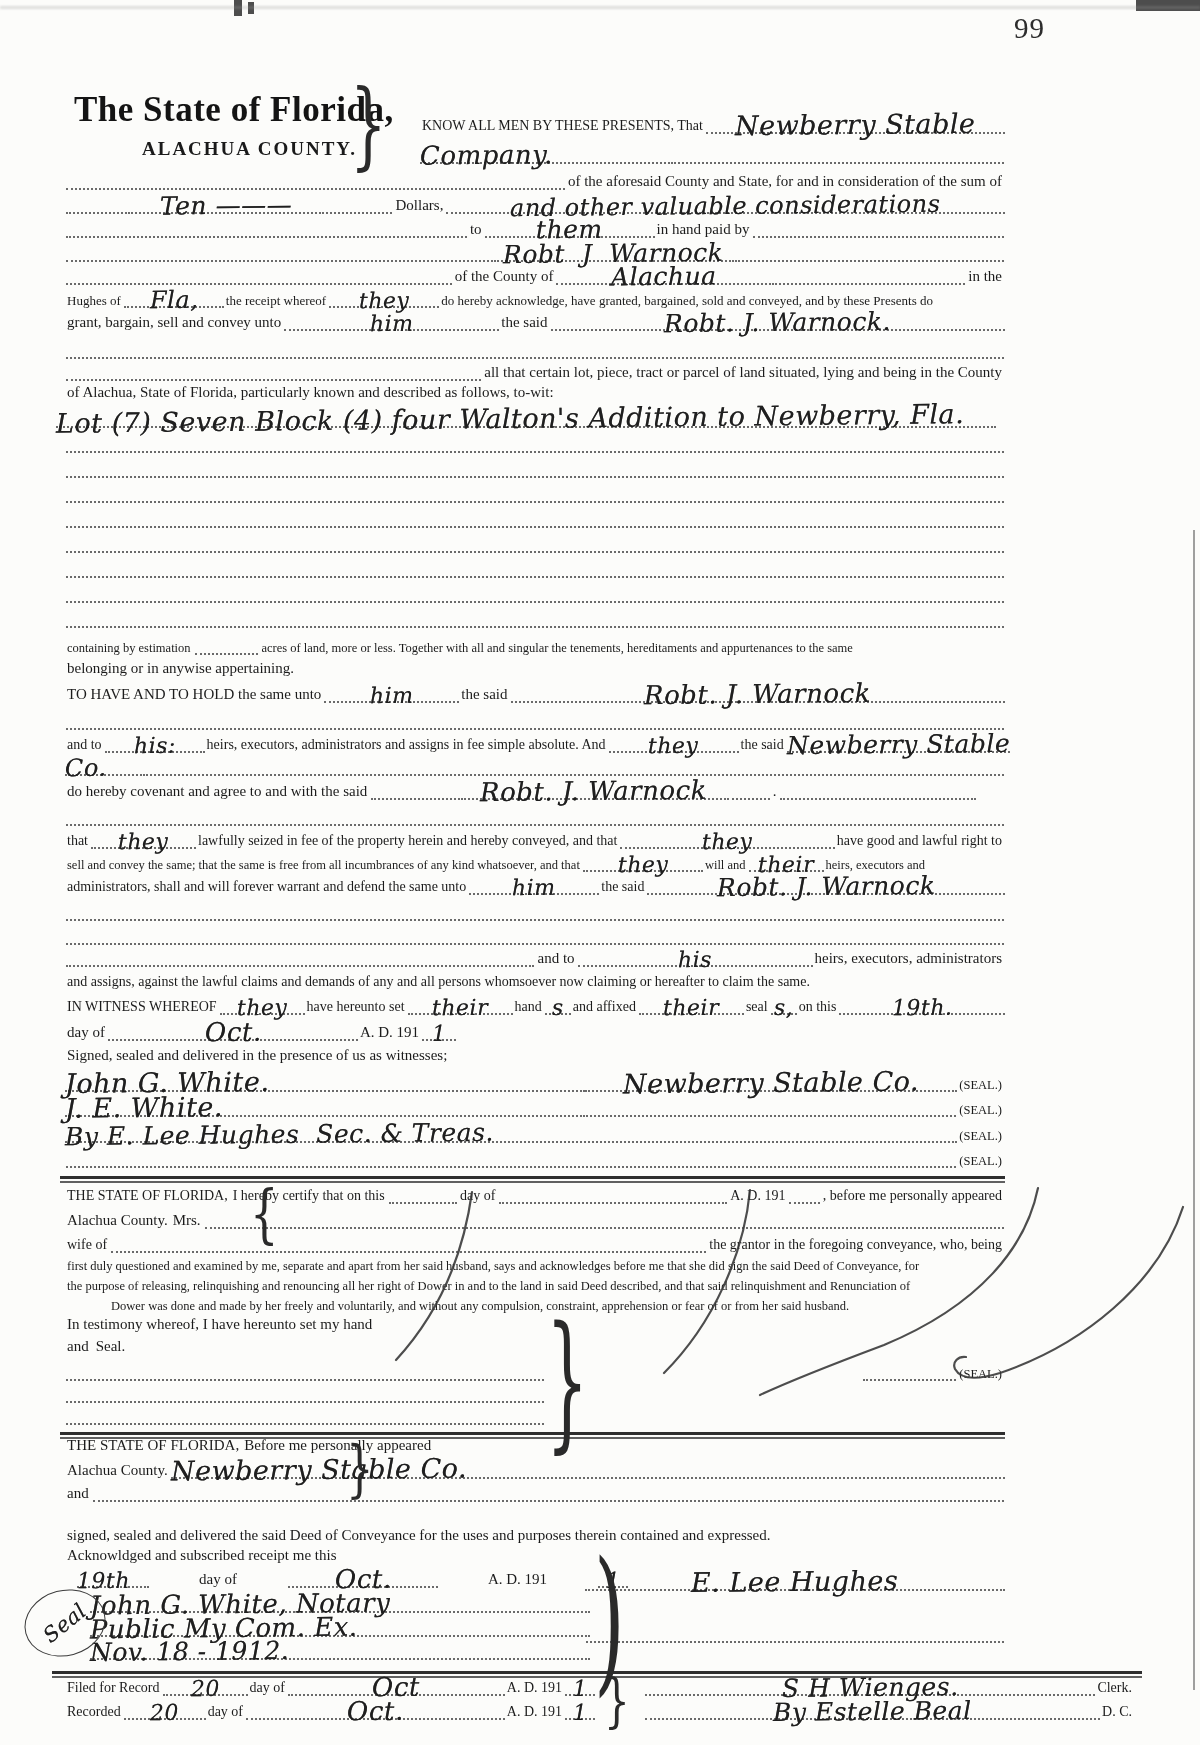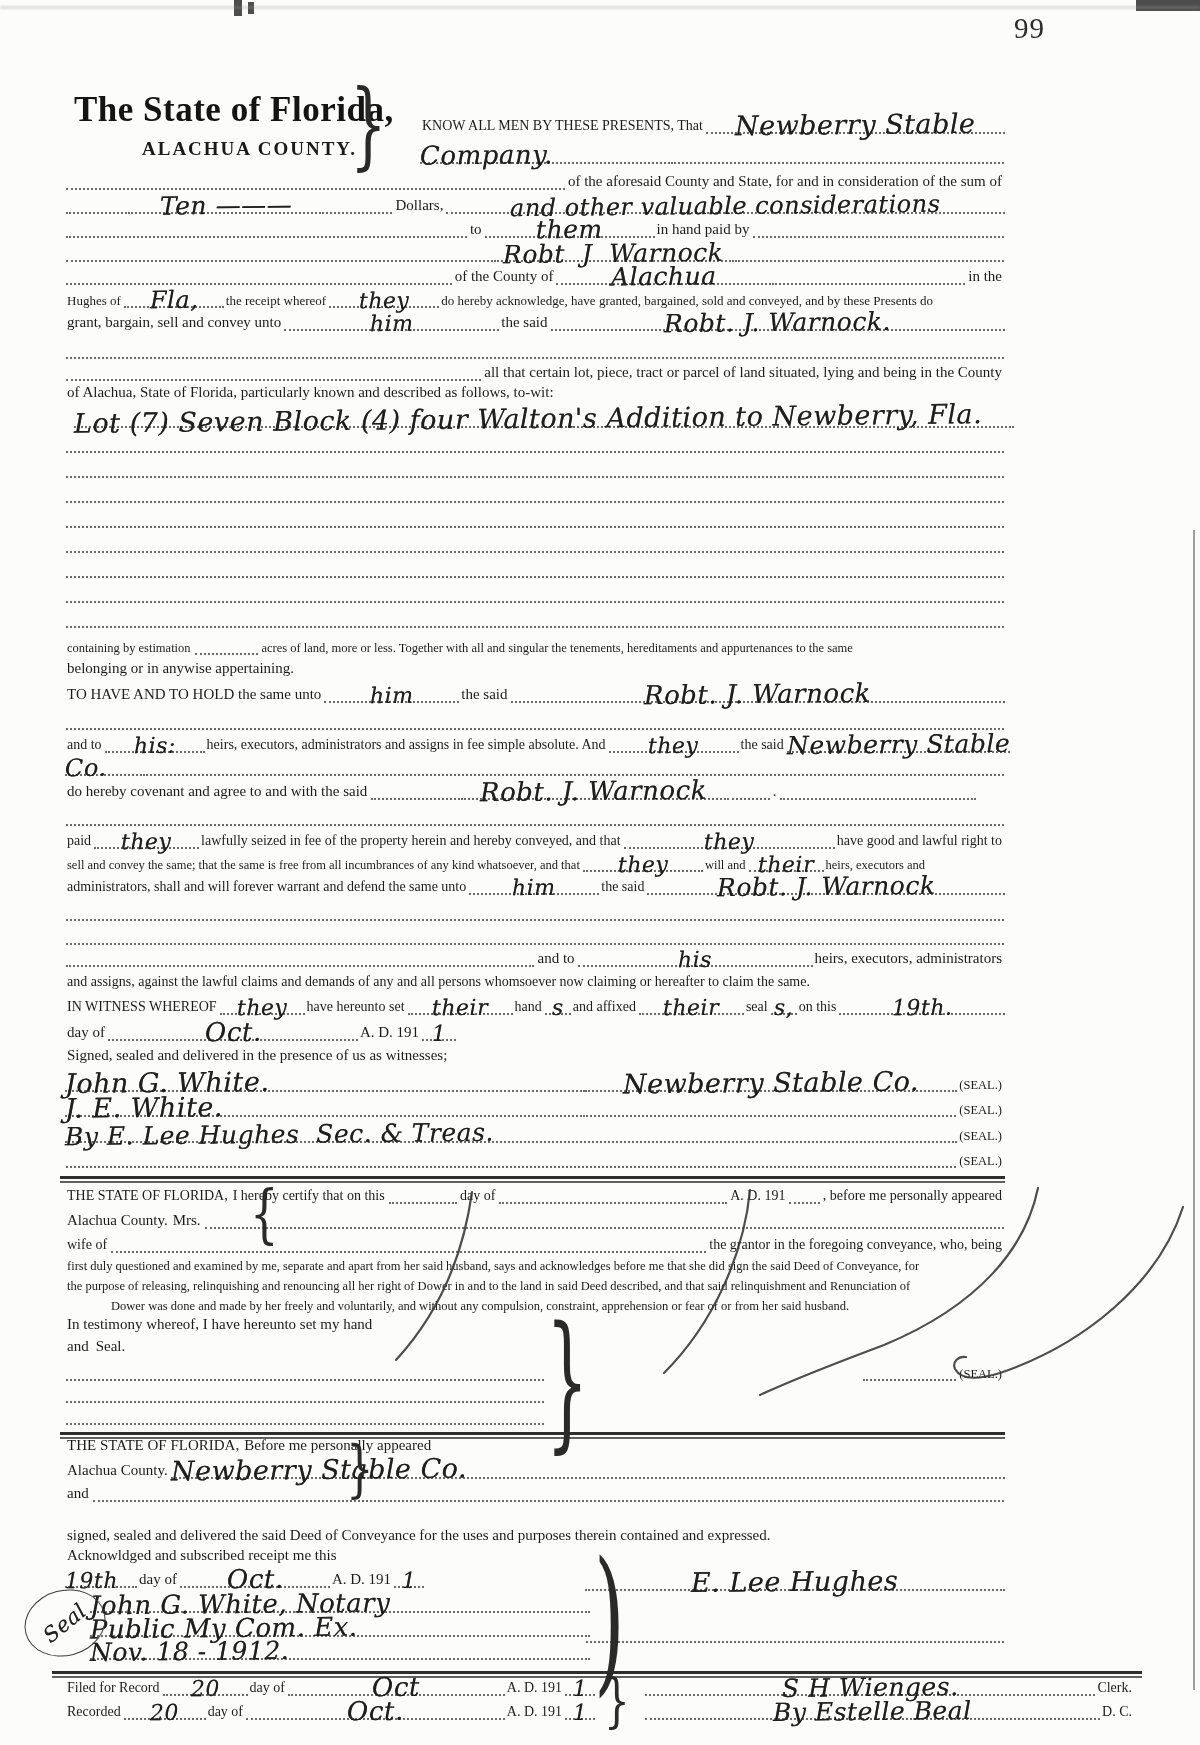--- a/index.html
+++ b/index.html
@@ -138,21 +138,21 @@
       <span class="fill" style="flex-grow: 1;"></span>
     </div>
     <div class="row" style="top: 357px; left: 65px; width: 940px;">
       <span class="fill" style="flex-grow: 1;"></span>
       <span class="pt">all that certain lot, piece, tract or parcel of land situated, lying and being in the County</span>
     </div>
     <div class="row" style="top: 377px; left: 65px; width: 940px;">
       <span class="pt">of Alachua, State of Florida, particularly known and described as follows, to-wit:</span>
       <span class="sp"></span>
     </div>
-    <div class="row" style="top: 404px; left: 74px; width: 940px;">
+    <div class="row" style="top: 404px; left: 56px; width: 940px;">
       <span class="sp" style="width: 22px; flex-grow: 0;"></span>
       <span class="hwslot" style="justify-content: flex-start; flex-grow: 1;">
         <span class="hw" style="font-size: 27px;">Lot (7) Seven Block (4) four Walton's Addition to Newberry, Fla.</span>
       </span>
     </div>
     <div class="row" style="top: 429px; left: 65px; width: 940px;">
       <span class="fill" style="flex-grow: 1;"></span>
     </div>
     <div class="row" style="top: 454px; left: 65px; width: 940px;">
       <span class="fill" style="flex-grow: 1;"></span>
@@ -225,21 +225,21 @@
         <span class="hw" style="font-size: 26px;">Robt. J. Warnock</span>
       </span>
       <span class="fill" style="flex-grow: 0.12;"></span>
       <span class="pt">.</span>
       <span class="fill" style="flex-grow: 0.55;"></span>
     </div>
     <div class="row" style="top: 802px; left: 65px; width: 940px;">
       <span class="fill" style="flex-grow: 1;"></span>
     </div>
     <div class="row f14" style="top: 825px; left: 65px; width: 940px;">
-      <span class="pt">paid</span>
+      <span class="pt">that</span>
       <span class="hwslot" style="width: 105px; flex-grow: 0; flex-shrink: 0;">
         <span class="hw">they</span>
       </span>
       <span class="pt">lawfully seized in fee of the property herein and hereby conveyed, and that</span>
       <span class="hwslot" style="flex-grow: 1;">
         <span class="hw">they</span>
       </span>
       <span class="pt">have good and lawful right to</span>
     </div>
     <div class="row f125" style="top: 848px; left: 65px; width: 940px;">
@@ -429,21 +429,21 @@
     </div>
     <div class="row" style="top: 1520px; left: 65px; width: 940px;">
       <span class="pt">signed, sealed and delivered the said Deed of Conveyance for the uses and purposes therein contained and expressed.</span>
       <span class="sp"></span>
     </div>
     <div class="row" style="top: 1540px; left: 65px; width: 940px;">
       <span class="sp" style="width: 60px; flex-grow: 0;"></span>
       <span class="pt">Acknowldged and subscribed receipt me this</span>
       <span class="sp"></span>
     </div>
-    <div class="row" style="top: 1564px; left: 65px; width: 520px;">
+    <div class="row" style="top: 1564px; left: 77px; width: 520px; gap: 48px;">
       <span class="hwslot" style="justify-content: flex-start; width: 72px; flex-grow: 0; flex-shrink: 0;">
         <span class="hw">19th</span>
       </span>
       <span class="pt">day of</span>
       <span class="hwslot" style="width: 150px; flex-grow: 0; flex-shrink: 0;">
         <span class="hw" style="font-size: 26px;">Oct.</span>
       </span>
       <span class="pt">A. D. 191</span>
       <span class="hwslot" style="width: 30px; flex-grow: 0; flex-shrink: 0;">
         <span class="hw">1</span>

